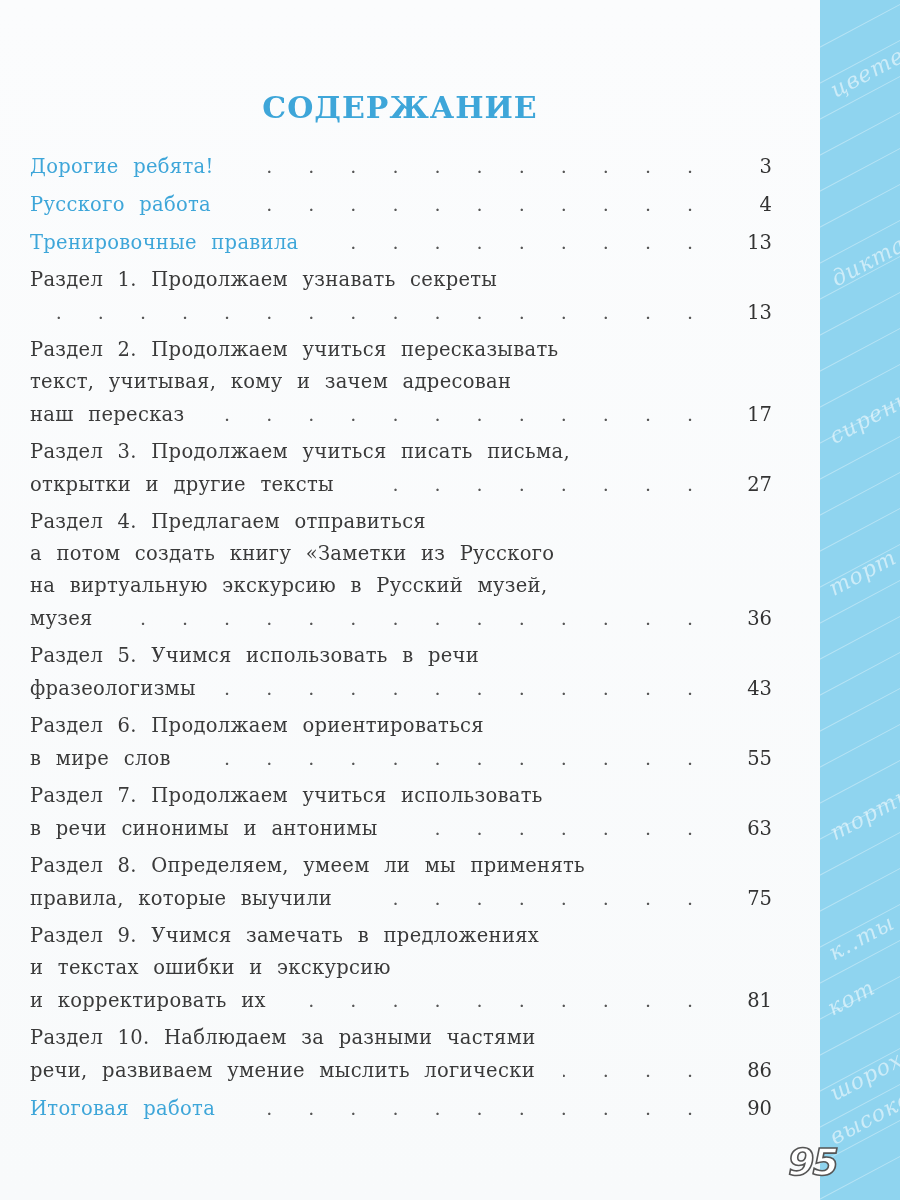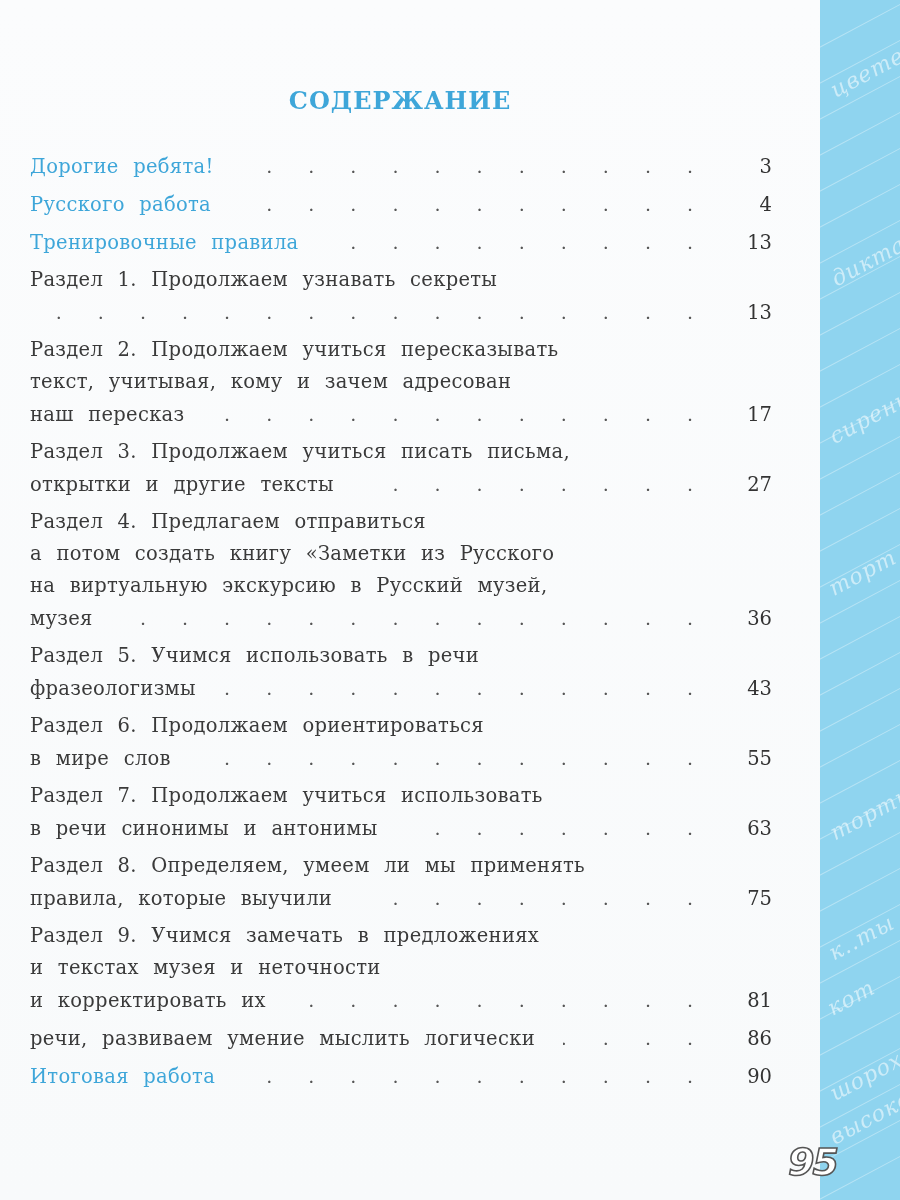--- a/index.html
+++ b/index.html
@@ -51,21 +51,21 @@
     }
     .title {
       position: absolute;
       left: 0;
       width: 800px;
       top: 70px;
       text-align: center;
       color: #3ea6d9;
       font-family: "DejaVu Serif", "Liberation Serif", serif;
       font-weight: bold;
-      font-size: 24px;
+      font-size: 30px;
       letter-spacing: 1px;
     }
     .toc {
       position: absolute;
       left: 30px;
       top: 150px;
       width: 742px;
     }
     .entry {
       position: relative;
@@ -232,29 +232,32 @@
           <span class="text dark">правила, которые выучили</span>
           <span class="dots">. . . . . . . . . . . . . . . . . . . . . . . . . . . . . . . . . . . . . . . .</span>
           <span class="num">75</span>
         </div>
       </div>
       <div class="entry">
         <div class="line">
           <span class="text dark">Раздел 9. Учимся замечать в предложениях</span>
         </div>
         <div class="line">
-          <span class="text dark">и текстах музея и неточности</span>
+          <span class="text dark">и текстах ошибки и экскурсию</span>
         </div>
         <div class="line">
           <span class="text dark">и корректировать их</span>
           <span class="dots">. . . . . . . . . . . . . . . . . . . . . . . . . . . . . . . . . . . . . . . .</span>
           <span class="num">81</span>
         </div>
       </div>
       <div class="entry">
+        <div class="line">
+          <span class="text dark">Раздел 10. Наблюдаем за разными частями</span>
+        </div>
         <div class="line">
           <span class="text dark">речи, развиваем умение мыслить логически</span>
           <span class="dots">. . . . . . . . . . . . . . . . . . . . . . . . . . . . . . . . . . . . . . . .</span>
           <span class="num">86</span>
         </div>
       </div>
       <div class="entry">
         <div class="line">
           <span class="text blue">Итоговая работа</span>
           <span class="dots">. . . . . . . . . . . . . . . . . . . . . . . . . . . . . . . . . . . . . . . .</span>

